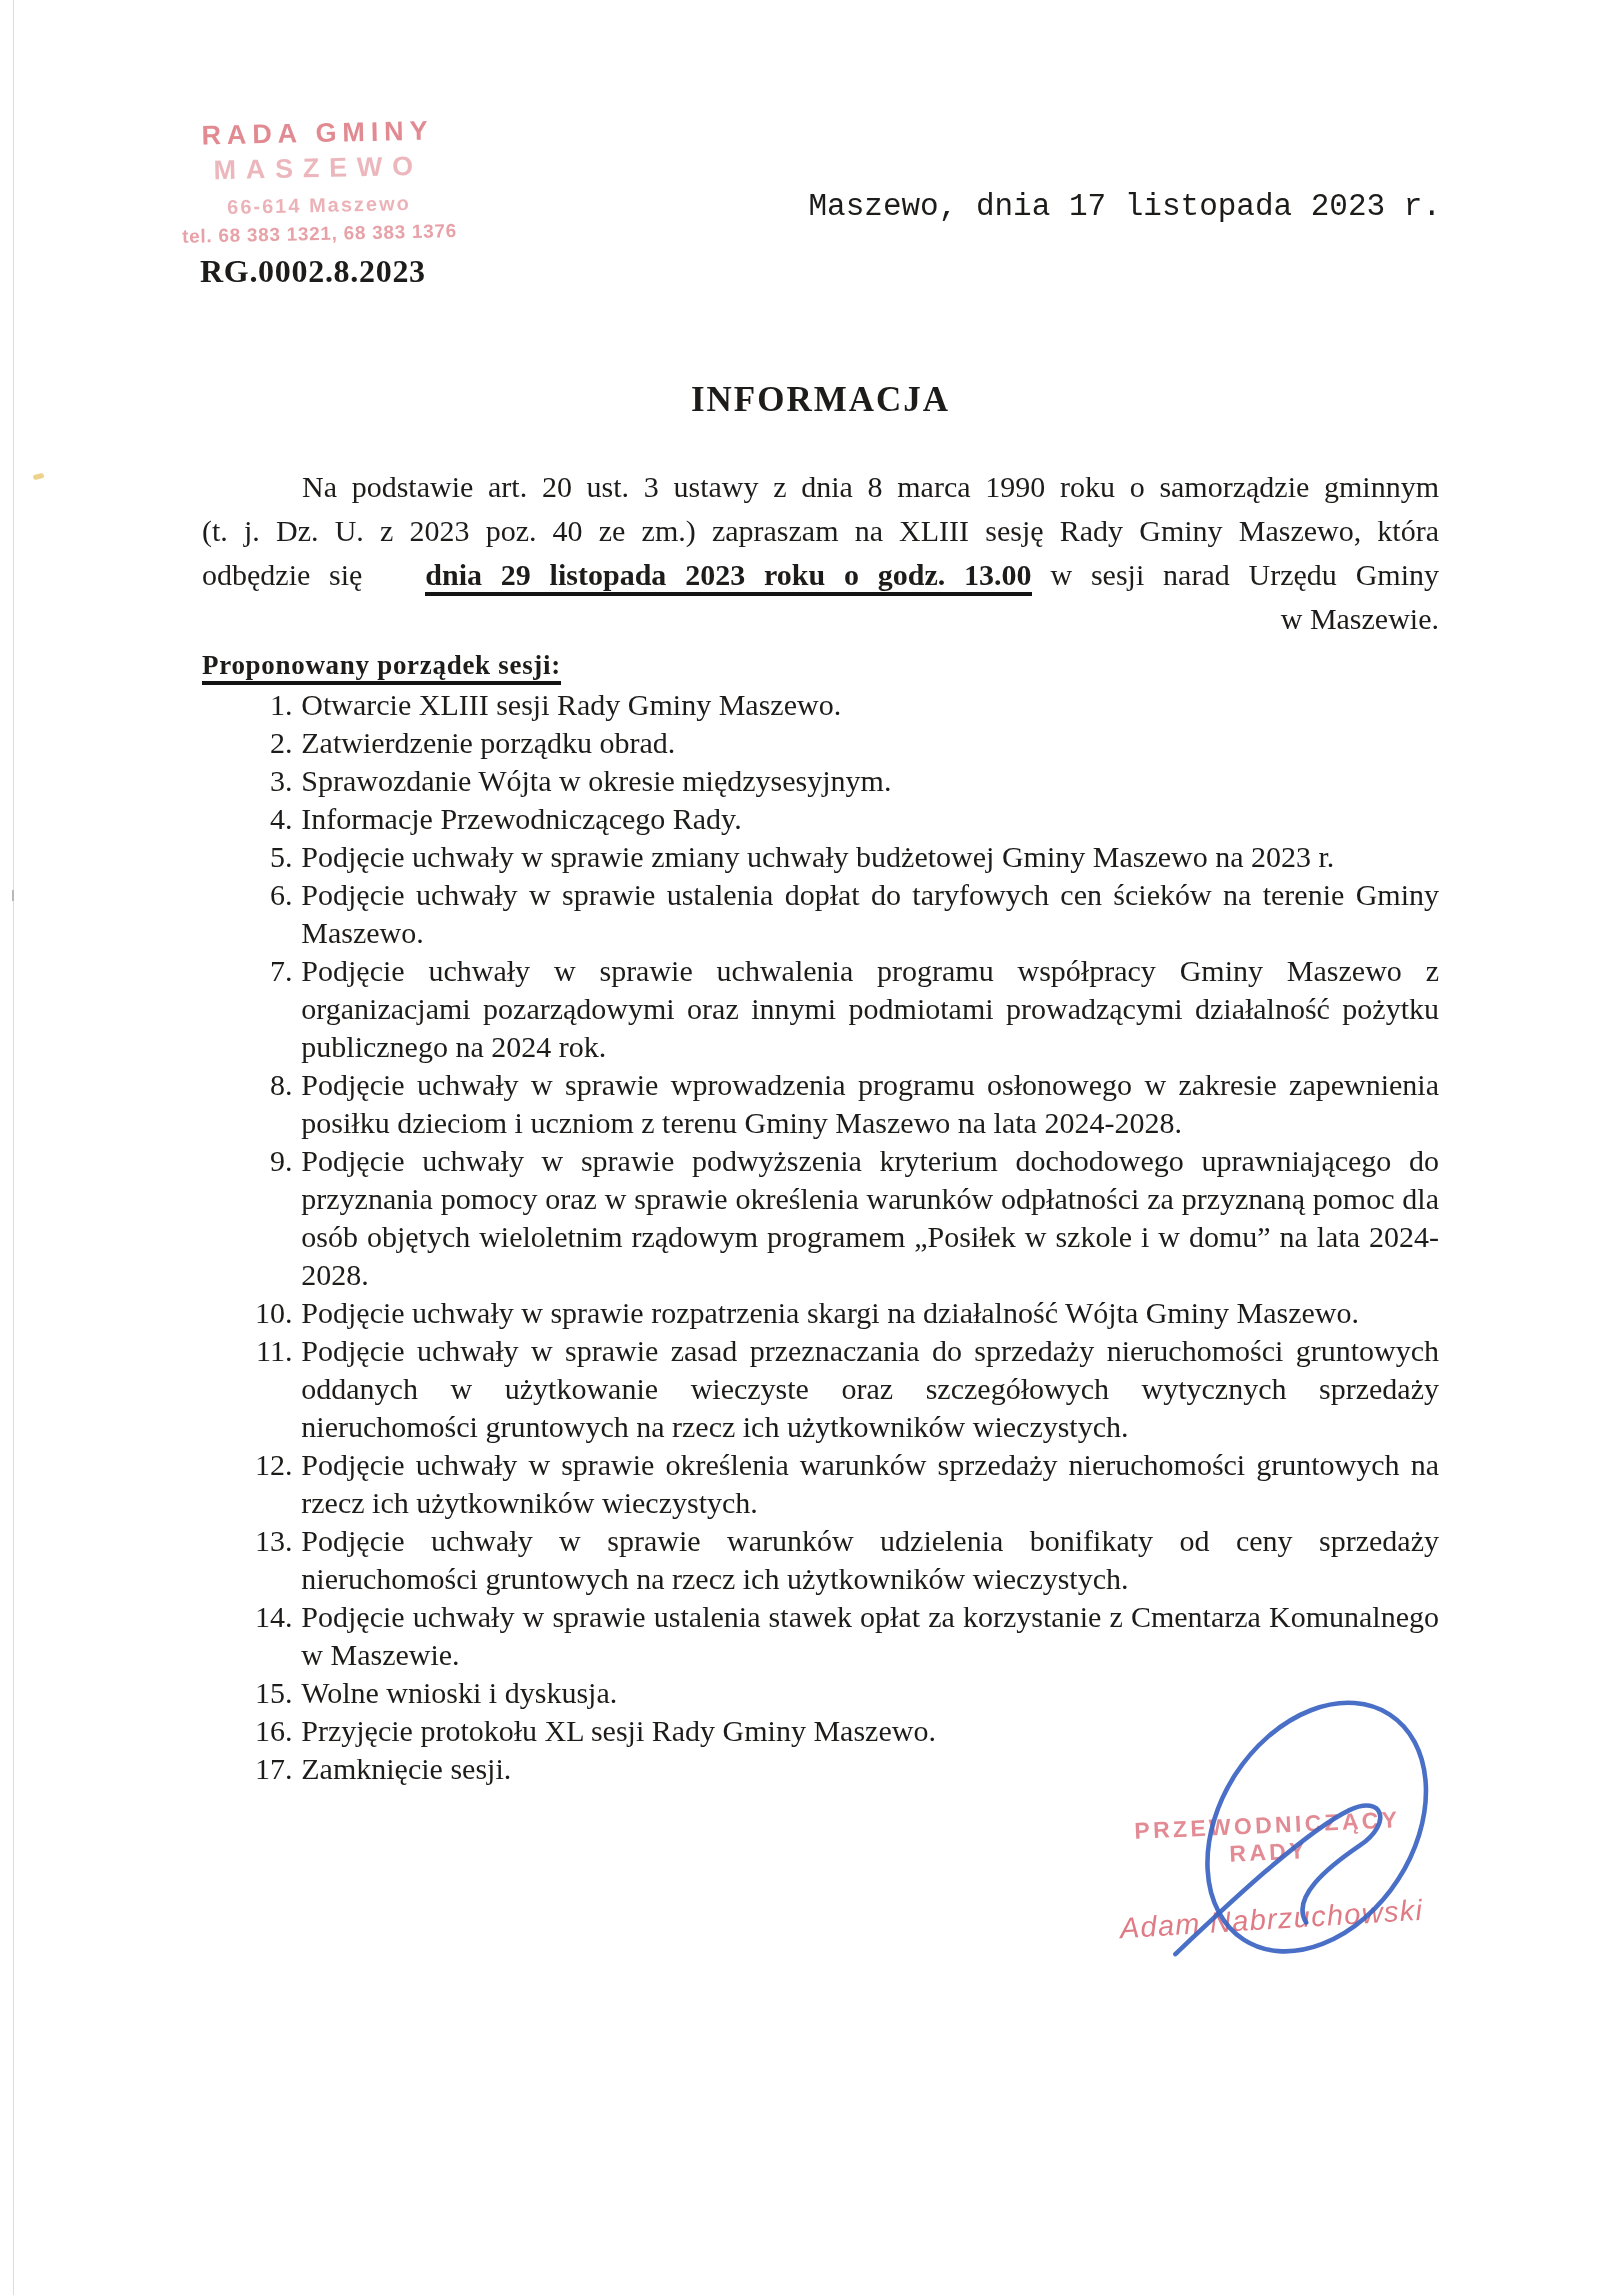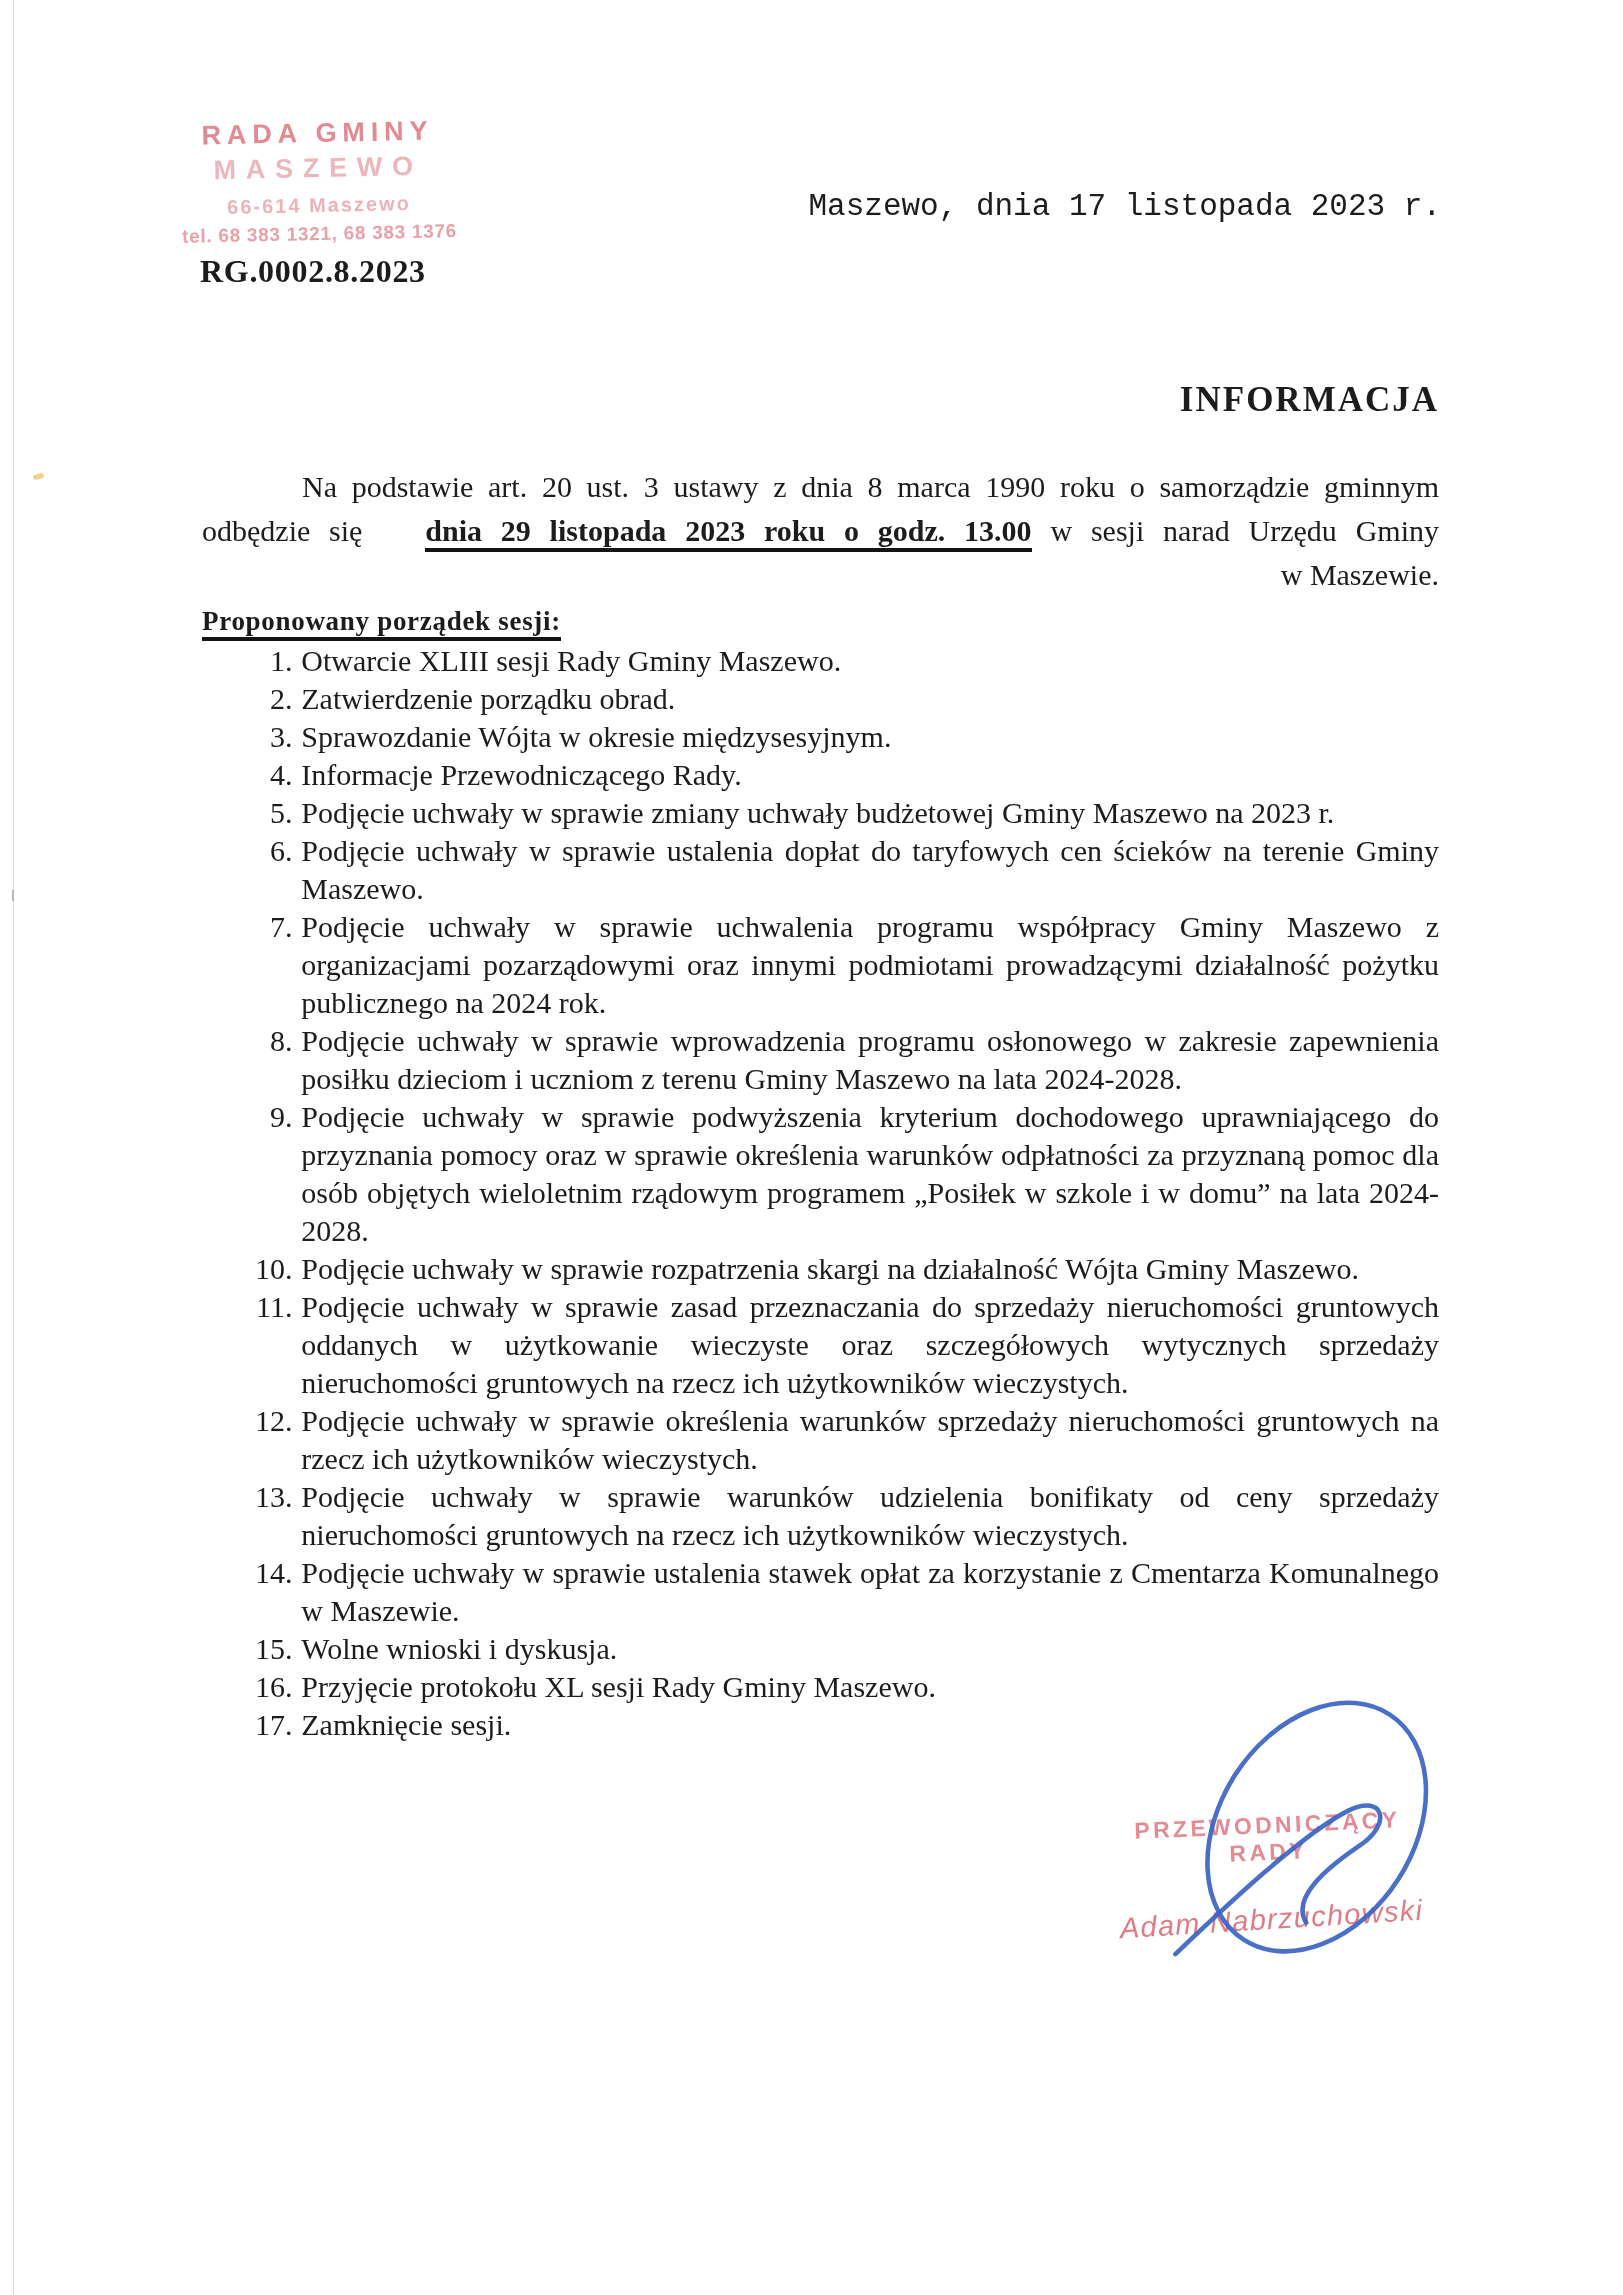--- a/index.html
+++ b/index.html
@@ -71,21 +71,21 @@
   }
 
   
   .content {
     position: absolute;
     left: 202px; top: 380px;
     width: 1237px;
   }
   .doc-title {
     margin: 0 0 46px 0;
-    text-align: right;
+    text-align: center;
     font-size: 35px;
     font-weight: bold;
     letter-spacing: 2px;
     line-height: 39px;
   }
   .intro {
     margin: 0;
     font-size: 30px;
     line-height: 44px;
   }
@@ -175,20 +175,21 @@
 
   <div class="ref-number">RG.0002.8.2023</div>
 
   <div class="date-line">Maszewo, dnia 17 listopada 2023 r.</div>
 
   <div class="content">
     <h1 class="doc-title">INFORMACJA</h1>
 
     <p class="intro">
       <span class="jline first" style="display:block">Na podstawie art. 20 ust. 3 ustawy z dnia 8 marca 1990 roku o samorządzie gminnym</span>
+      <span class="jline" style="display:block">(t. j. Dz. U. z 2023 poz. 40 ze zm.) zapraszam na XLIII sesję Rady Gminy Maszewo, która</span>
       <span class="jline" style="display:block"><span>odbędzie się </span><span class="hl">dnia 29 listopada 2023 roku o godz. 13.00</span><span> w sesji narad Urzędu Gminy</span></span>
       <span class="lastline" style="display:block">w Maszewie.</span>
     </p>
 
     <p class="agenda-heading">
       <span class="u">Proponowany porządek sesji:</span>
     </p>
 
     <ol class="agenda">
       <li>Otwarcie XLIII sesji Rady Gminy Maszewo.</li>

